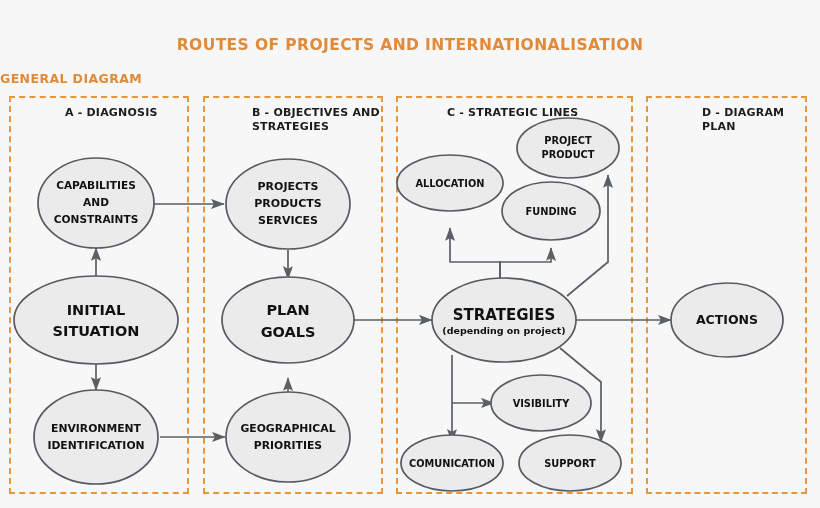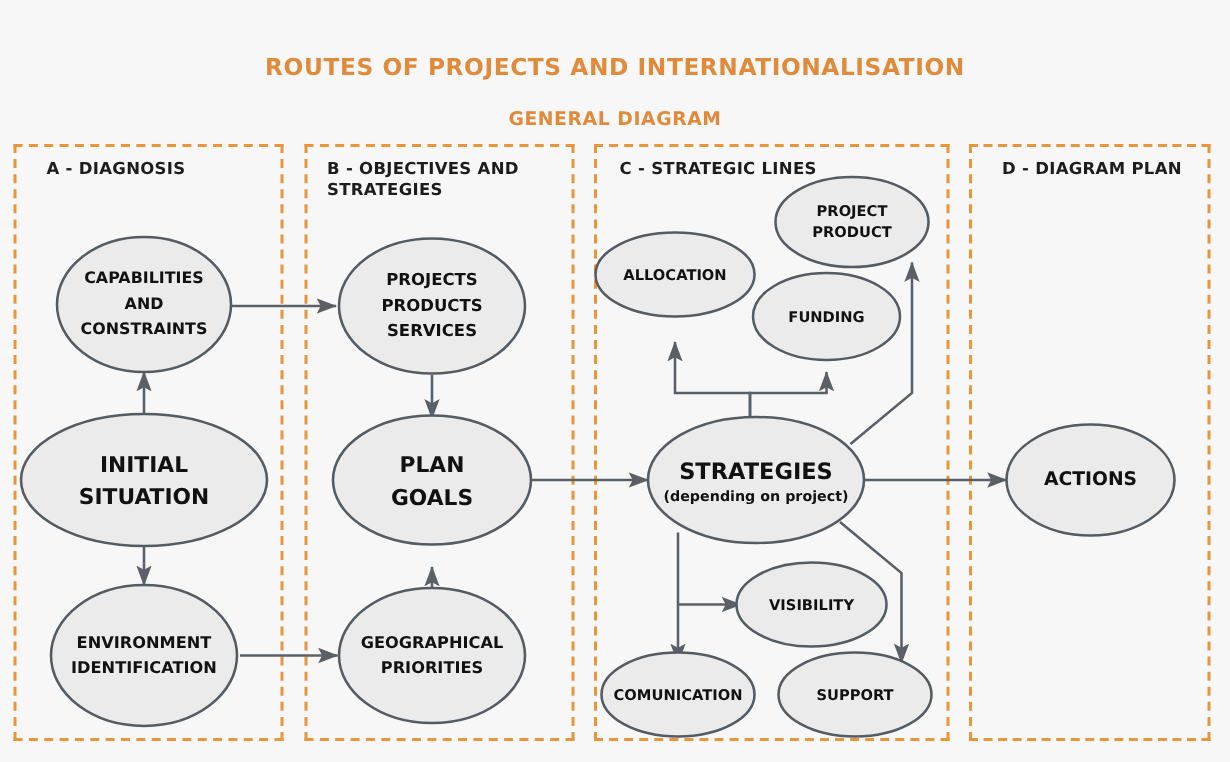--- a/index.html
+++ b/index.html
@@ -25,40 +25,41 @@
     font-size: 15.5px;
     font-weight: bold;
     letter-spacing: 0.4px;
     color: #e08a3c;
   }
   .title-sub {
     position: absolute;
     left: 0;
     top: 71px;
     width: 820px;
-    text-align: center;
+    text-align: left;
     font-size: 12.5px;
     font-weight: bold;
     letter-spacing: 0.4px;
     color: #e08a3c;
   }
   .panel {
     position: absolute;
     border: 2px dashed #e8963c;
     background: transparent;
     box-sizing: border-box;
   }
   .panel-label {
     position: absolute;
     font-size: 11px;
     font-weight: bold;
     color: #1c1c1c;
     letter-spacing: 0.2px;
     line-height: 14px;
     white-space: pre-line;
+    margin-left: 34px;
   }
   svg.diagram {
     position: absolute;
     left: 0;
     top: 0;
     width: 820px;
     height: 508px;
     pointer-events: none;
   }
   .node-text {

